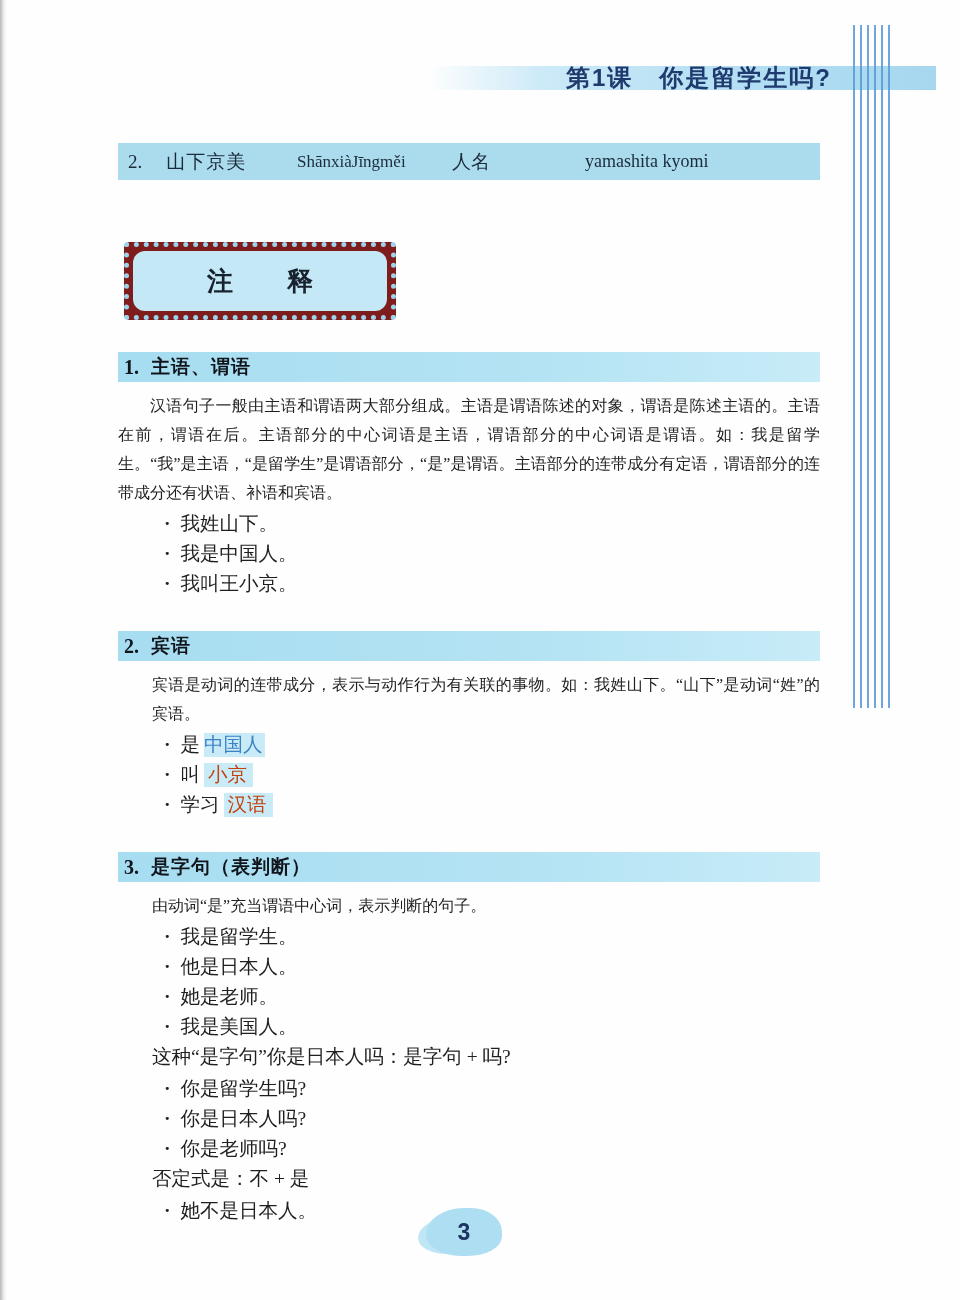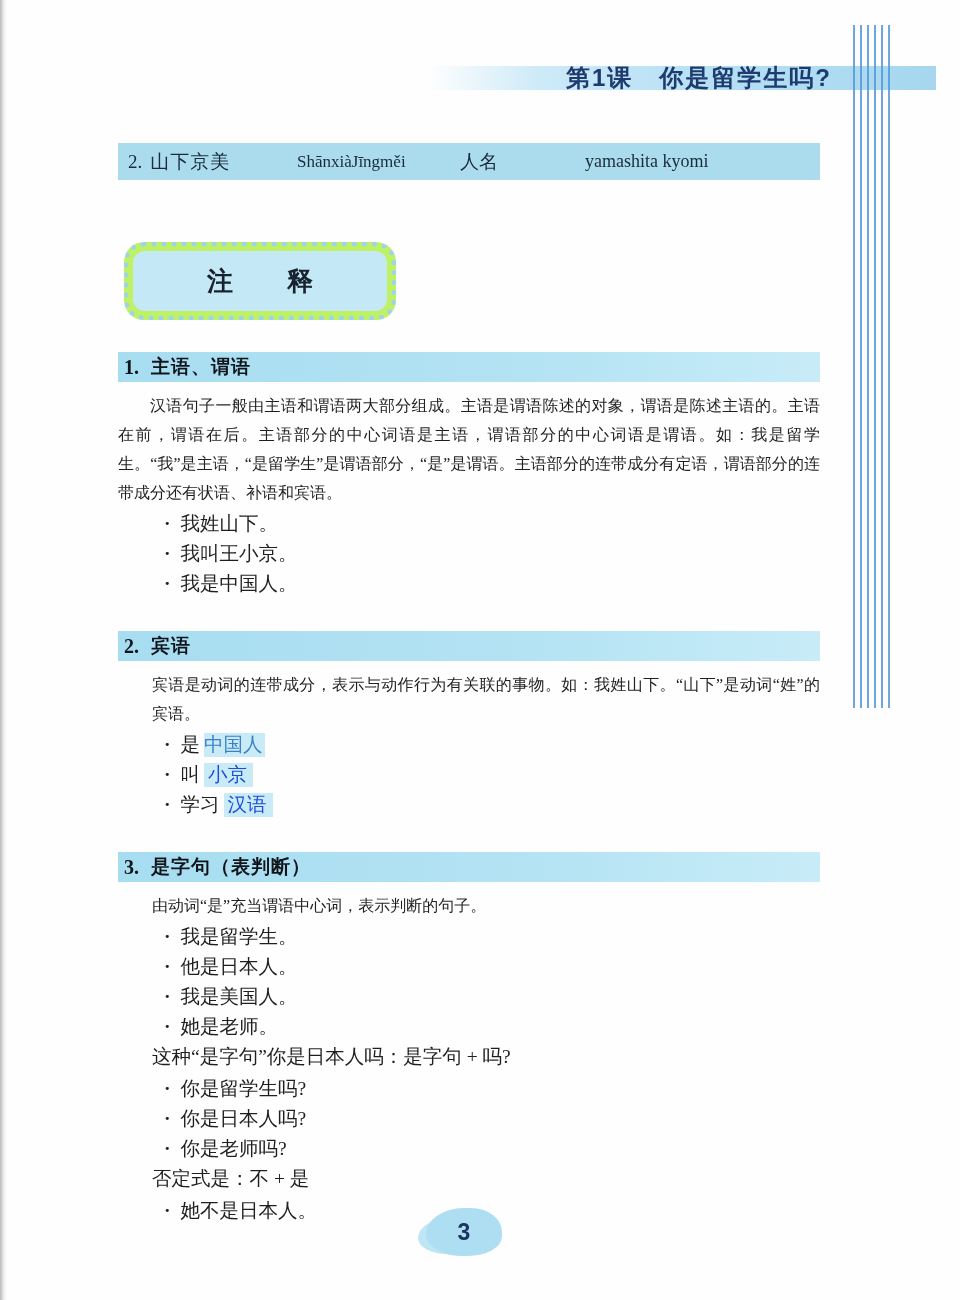--- a/index.html
+++ b/index.html
@@ -35,30 +35,30 @@
     font-weight:bold; font-size:24px; color:#1e3a6e; letter-spacing:2px;
     white-space:nowrap;
   }
   .content { position:absolute; left:118px; top:143px; width:702px; }
   
   .vocab-row {
     width:100%; height:37px; background:#aadcee;
     display:flex; align-items:center; font-size:19px; color:#1c2b3a;
   }
   .vocab-row .v-num { margin-left:10px; }
-  .vocab-row .v-word { margin-left:8px; letter-spacing:1px; }
+  .vocab-row .v-word { margin-left:24px; letter-spacing:1px; }
   .vocab-row .v-pinyin { position:absolute; left:179px; font-size:17px; }
-  .vocab-row .v-pos { position:absolute; left:342px; }
+  .vocab-row .v-pos { position:absolute; left:334px; }
   .vocab-row .v-trans { position:absolute; left:467px; font-size:18px; }
   
   .notes-box {
     margin-top:62px; margin-left:6px;
     width:272px; height:78px;
-    border:5px dotted #9ed3ec; border-radius:20px;
-    padding:4px; background:#bef264;
+    border:5px dotted #9ed3ec; border-radius:4px;
+    padding:4px; background:#7f1d1d;
   }
   .notes-box-inner {
     width:100%; height:100%; background:#c4e8f5; border-radius:12px;
     display:flex; align-items:center; justify-content:center;
   }
   .notes-title {
     font-family:"Liberation Sans","DejaVu Sans",sans-serif;
     font-weight:bold; font-size:26px; color:#17222e; letter-spacing:14px;
     text-indent:14px;
   }
@@ -82,21 +82,21 @@
     font-size:16px; line-height:29px; text-align:justify;
     margin-top:9px; color:#1f1f1f;
   }
   .para.indent-first { text-indent:2em; }
   .para.block-indent { margin-left:34px; }
   .plain-line { font-size:19.5px; line-height:30px; margin-left:34px; color:#1f1f1f; }
   .bullets { margin-left:46px; margin-top:2px; }
   .bullet { font-size:19.5px; line-height:30px; color:#1f1f1f; }
   .bullet::before { content:"·"; font-weight:bold; margin-right:10px; }
   .hl {
-    background:#c9ebf7; color:#1d4ed8; padding:1px 6px 2px 4px;
+    background:#c9ebf7; color:#c2410c; padding:1px 6px 2px 4px;
   }
   .hl-tight { background:#c9ebf7; color:#3b82c4; padding:1px 2px 2px 0; }
   .obj-prefix { margin-right:4px; }
   
   .page-blob {
     position:absolute; left:426px; top:1208px; width:76px; height:48px;
     background:#addef2;
     border-radius:55% 45% 50% 50% / 60% 55% 45% 50%;
     display:flex; align-items:center; justify-content:center;
     box-shadow:-14px 4px 0 -6px #bfe6f5;
@@ -132,22 +132,22 @@
     </div>
   </div>
 
   <div class="sec-bar">
     <span class="sec-num">1.</span>
     <span class="sec-title">主语、谓语</span>
   </div>
   <p class="para indent-first">汉语句子一般由主语和谓语两大部分组成。主语是谓语陈述的对象，谓语是陈述主语的。主语在前，谓语在后。主语部分的中心词语是主语，谓语部分的中心词语是谓语。如：我是留学生。“我”是主语，“是留学生”是谓语部分，“是”是谓语。主语部分的连带成分有定语，谓语部分的连带成分还有状语、补语和宾语。</p>
   <div class="bullets">
     <div class="bullet">我姓山下。</div>
+    <div class="bullet">我是中国人。</div>
     <div class="bullet">我叫王小京。</div>
-    <div class="bullet">我是中国人。</div>
   </div>
 
   <div class="sec-bar">
     <span class="sec-num">2.</span>
     <span class="sec-title">宾语</span>
   </div>
   <p class="para block-indent">宾语是动词的连带成分，表示与动作行为有关联的事物。如：我姓山下。“山下”是动词“姓”的宾语。</p>
   <div class="bullets">
     <div class="bullet"><span class="obj-prefix">是</span><span class="hl-tight">中国人</span></div>
     <div class="bullet"><span class="obj-prefix">叫</span><span class="hl">小京</span></div>
@@ -155,22 +155,22 @@
   </div>
 
   <div class="sec-bar">
     <span class="sec-num">3.</span>
     <span class="sec-title">是字句（表判断）</span>
   </div>
   <p class="para block-indent">由动词“是”充当谓语中心词，表示判断的句子。</p>
   <div class="bullets">
     <div class="bullet">我是留学生。</div>
     <div class="bullet">他是日本人。</div>
+    <div class="bullet">她是老师。</div>
     <div class="bullet">我是美国人。</div>
-    <div class="bullet">她是老师。</div>
   </div>
   <div class="plain-line">这种“是字句”你是日本人吗：是字句 + 吗?</div>
   <div class="bullets">
     <div class="bullet">你是留学生吗?</div>
     <div class="bullet">你是日本人吗?</div>
     <div class="bullet">你是老师吗?</div>
   </div>
   <div class="plain-line">否定式是：不 + 是</div>
   <div class="bullets">
     <div class="bullet">她不是日本人。</div>

